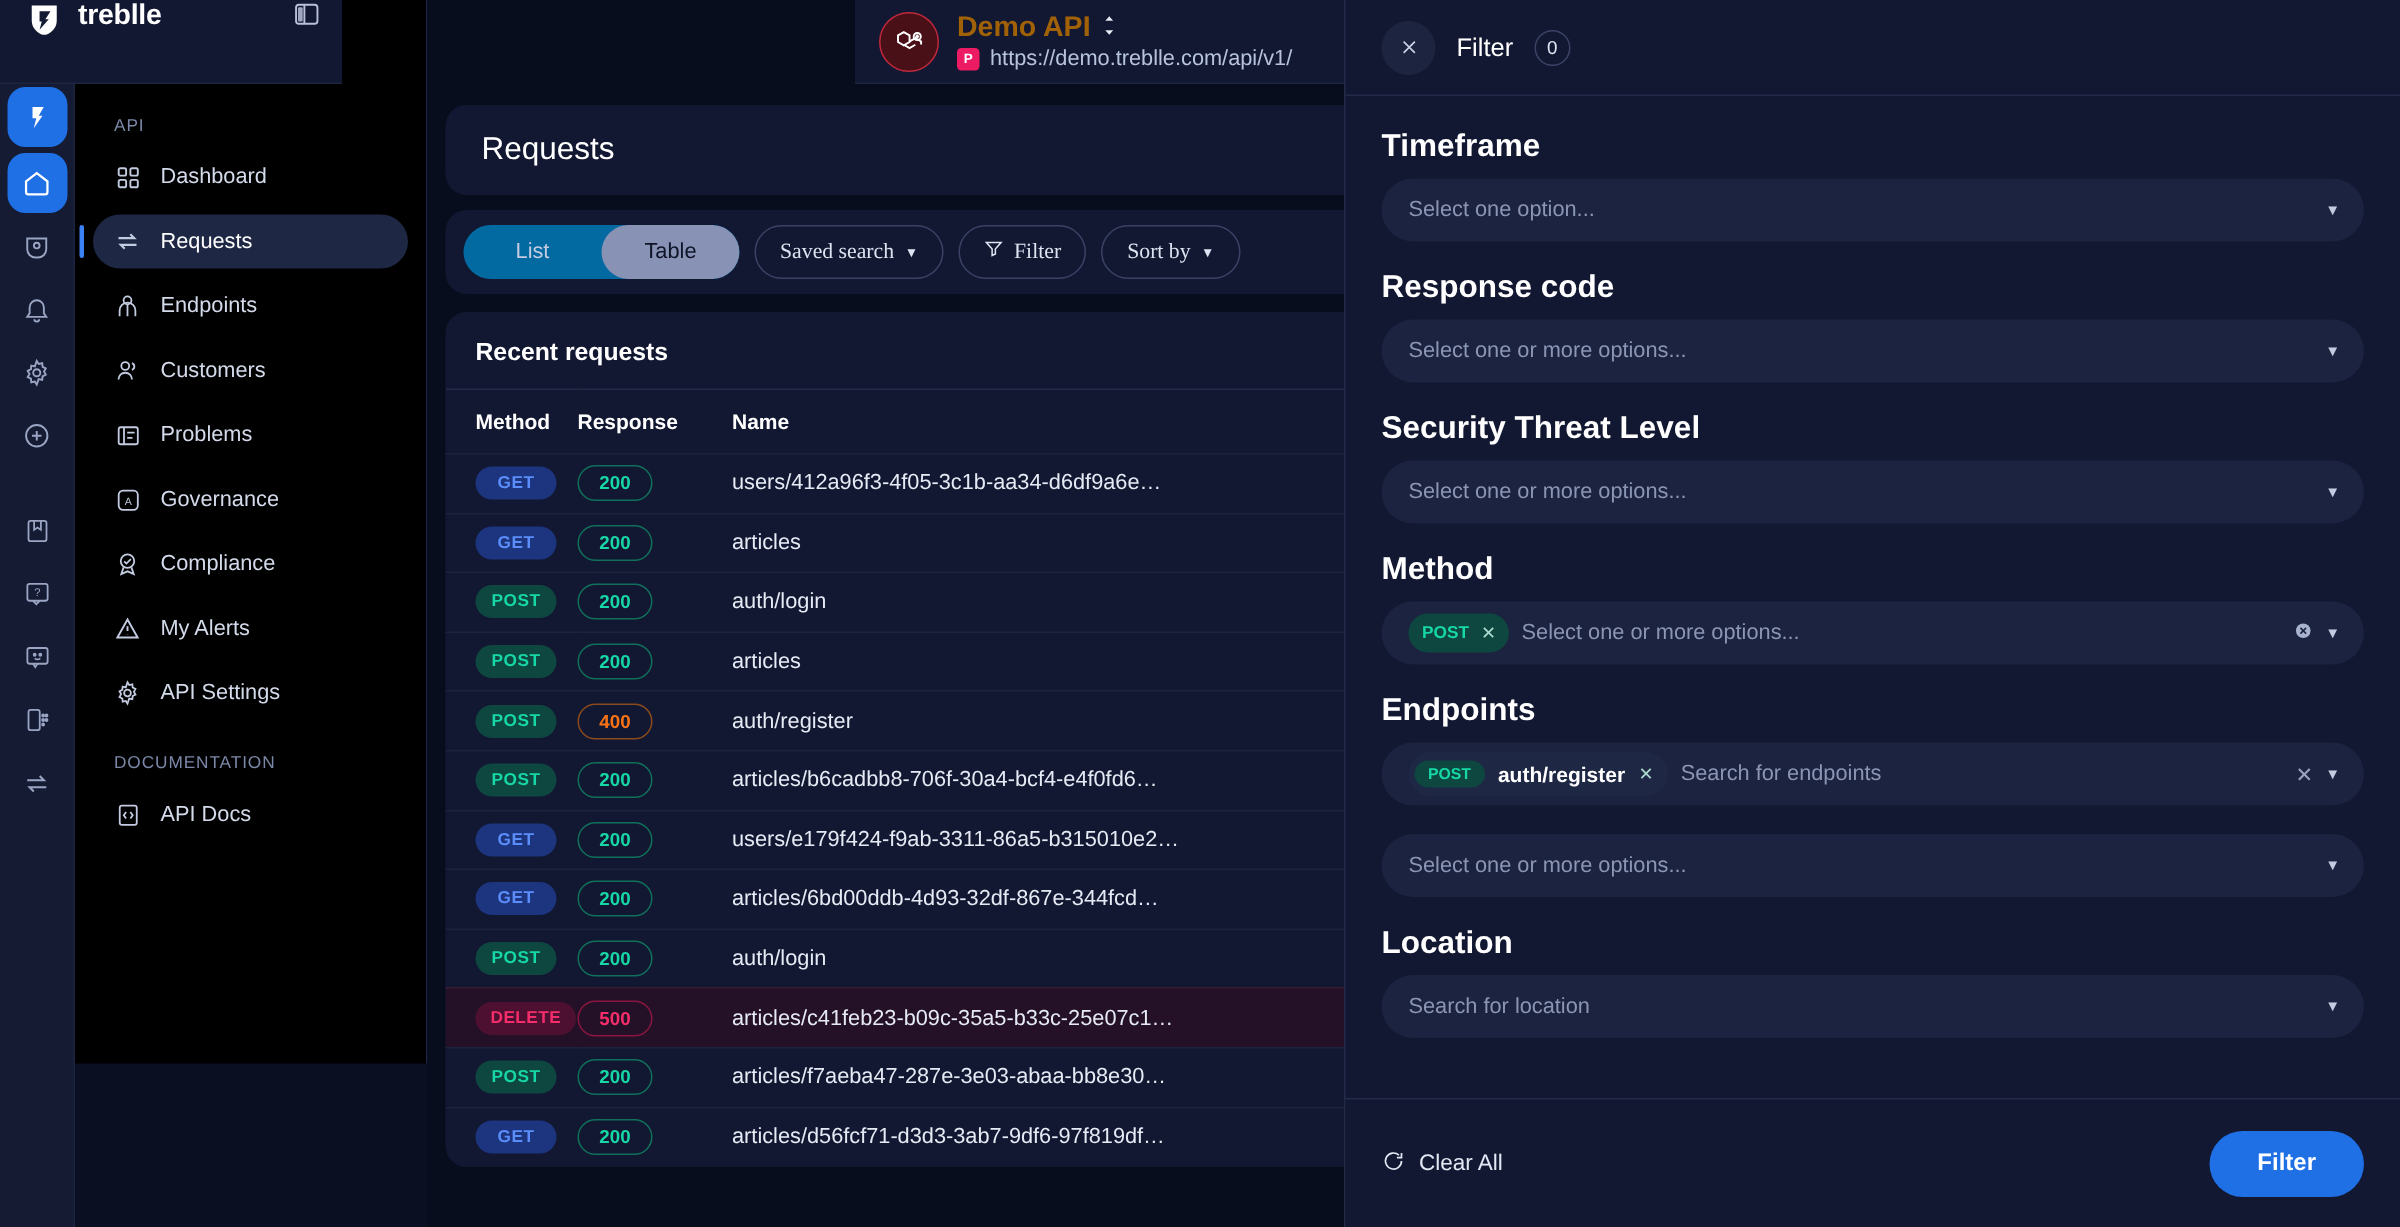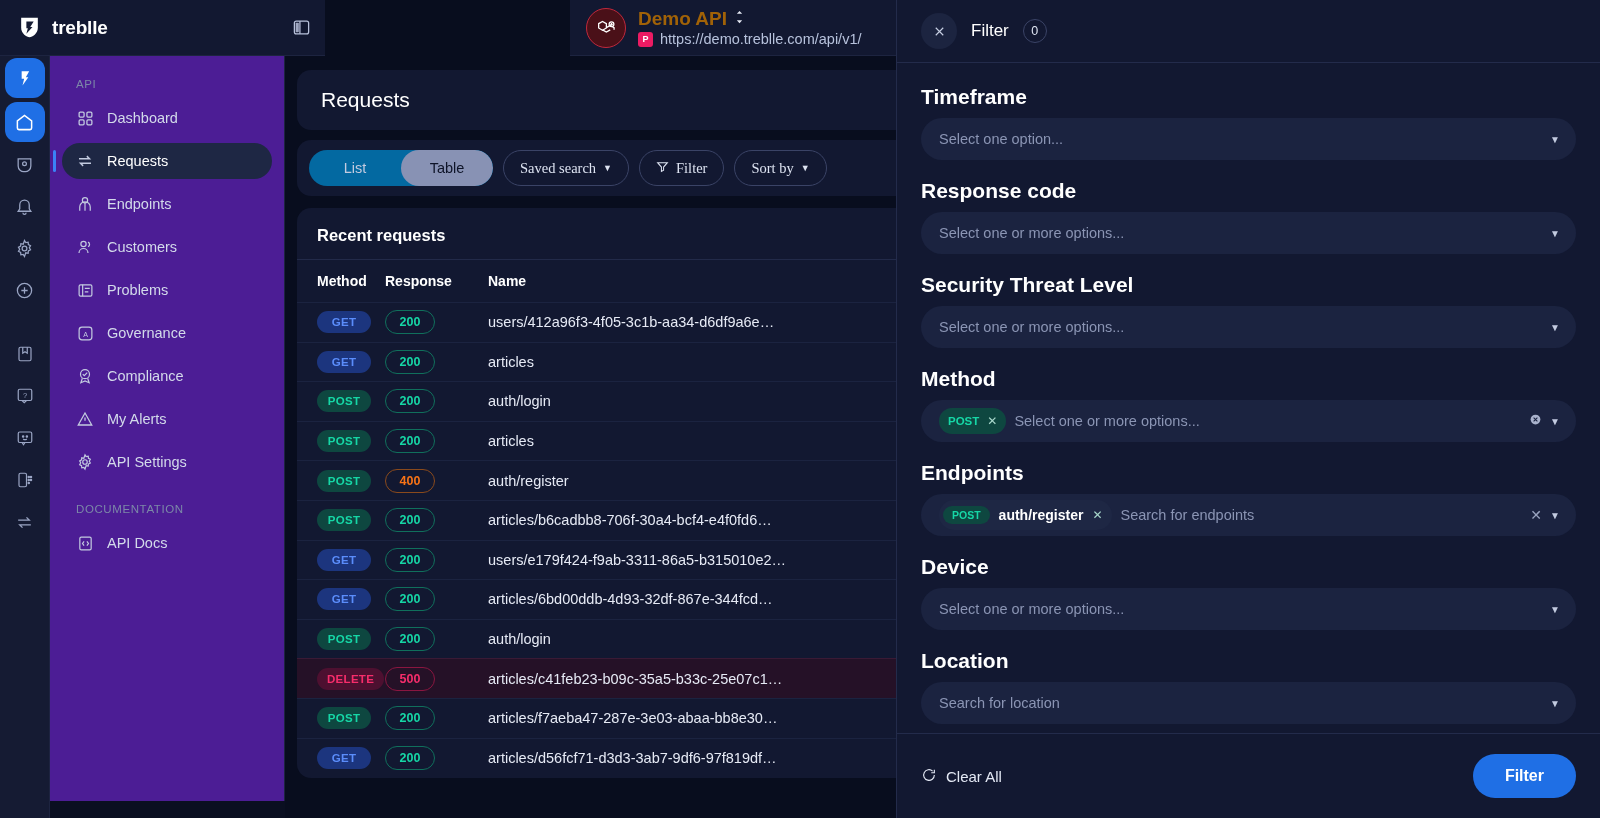--- a/index.html
+++ b/index.html
@@ -28,31 +28,31 @@
   .rail-btn {
     width: 40px; height: 40px; border-radius: 12px;
     display: flex; align-items: center; justify-content: center;
     margin-top: 2px; color: #9aa5c4;
   }
   .rail-btn.active { background: #1f6fe5; color: #fff; }
   .rail-gap { height: 22px; }
 
   
   .sidebar {
-    width: 235px; flex: 0 0 235px; height: 801px;
-    background: #4c1d95;
+    width: 235px; flex: 0 0 235px; height: 709px;
+    background: #000000;
     border-right: 1px solid #1d2440;
     display: flex; flex-direction: column;
   }
   .brandbar {
-    height: 56px; display: flex; align-items: center;
+    height: 56px; display: flex; 
     padding: 0 14px 0 16px; gap: 10px;
     border-bottom: 1px solid #1d2440;
     background: #121831;
-    position: absolute; left: 0; top: 0; width: 325px; z-index: 5;
+    position: absolute; left: 0; top: 0; width: 228px; z-index: 5;
   }
   .brand-mark {
     width: 26px; height: 26px; display: flex; align-items: center; justify-content: center;
   }
   .brand-name { color: #fff; font-size: 19px; font-weight: bold; letter-spacing: -0.2px; }
   .collapse-btn { margin-left: auto; color: #b8c1db; display: flex; }
 
   .nav { padding: 78px 12px 0 12px; }
   .nav-section {
     color: #7c88a8; font-size: 11.5px; letter-spacing: 0.6px;
@@ -657,21 +657,20 @@
             <span class="eptext">auth/register</span>
             <span class="chip-x">✕</span>
           </span>
           <span class="f-ph">Search for endpoints</span>
           <span class="f-x">✕</span>
           <span class="f-caret">▼</span>
         </div>
       </div>
 
       <div class="f-group">
-        <div class="f-label">Device</div>
         <div class="f-field">
           <span class="f-ph">Select one or more options...</span>
           <span class="f-caret">▼</span>
         </div>
       </div>
 
       <div class="f-group">
         <div class="f-label">Location</div>
         <div class="f-field">
           <span class="f-ph">Search for location</span>

